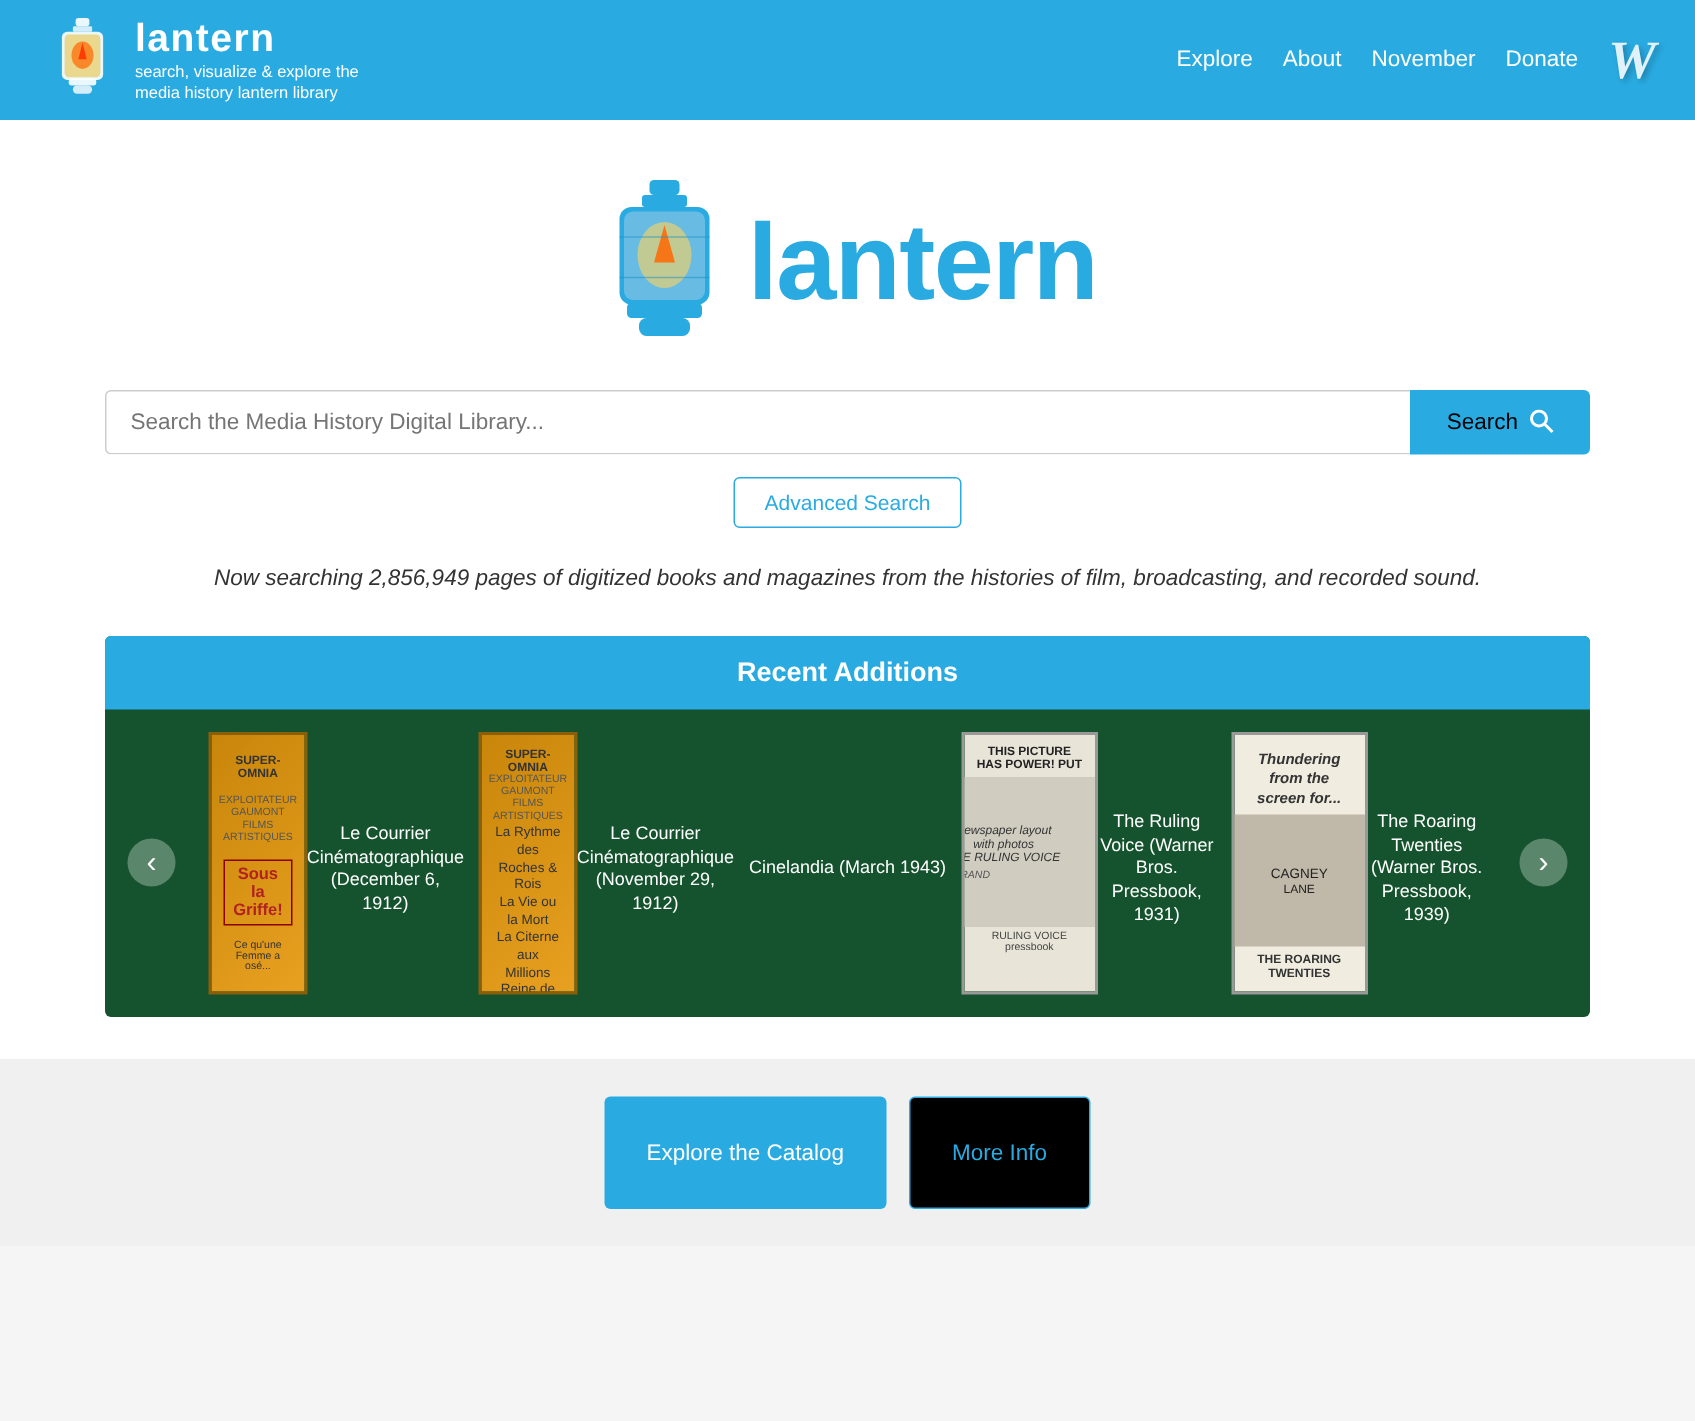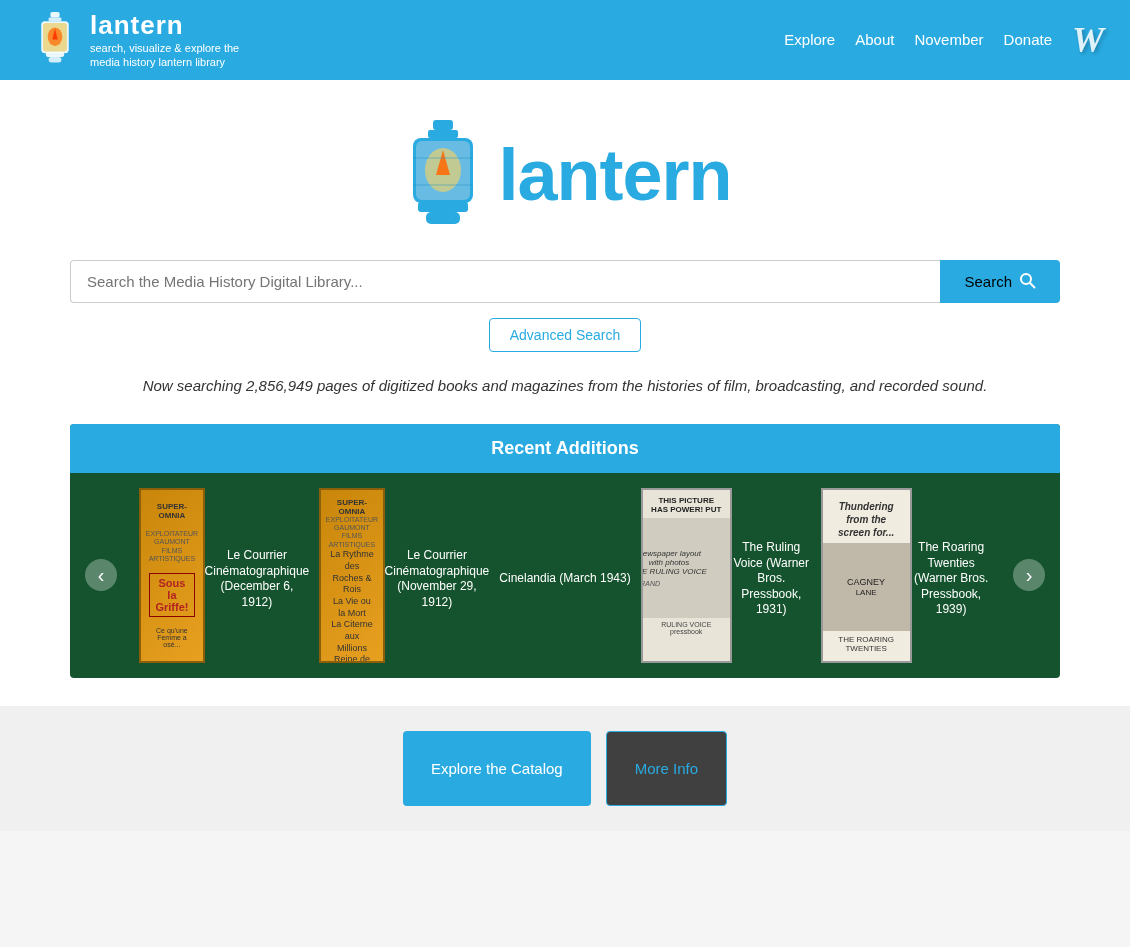--- a/index.html
+++ b/index.html
@@ -238,21 +238,21 @@
     .btn-primary {
       background: #29abe2;
       color: white;
       border: none;
       padding: 29px 28px;
       font-size: 15px;
       cursor: pointer;
       border-radius: 4px;
     }
     .btn-secondary {
-      background: #404040;
+      background: #000000;
       color: #29abe2;
       border: 1px solid #29abe2;
       padding: 12px 28px;
       font-size: 15px;
       cursor: pointer;
       border-radius: 4px;
     }
 
     
     .w-logo {
@@ -388,21 +388,21 @@
           <div class="carousel-item-label">The Ruling Voice (Warner<br>Bros. Pressbook, 1931)</div>
         </div>
 
         <div class="carousel-item">
           <div class="book-cover book-cover-5">
             <div class="book-cover-inner" style="background:#f0ece0;justify-content:flex-start;padding-top:10px;">
               <div style="font-size:10px;font-style:italic;color:#333;text-align:center;line-height:1.3;font-weight:bold;">Thundering<br>from the screen for...</div>
               <div style="width:130px;height:97px;background:#c0b8a8;display:flex;align-items:center;justify-content:center;margin-top:4px;">
                 <div style="font-size:9px;color:#222;text-align:center;">CAGNEY<br><span style="font-size:8px;">LANE</span></div>
               </div>
-              <div style="font-size:8px;font-weight:normal;color:#333;margin-top:4px;">THE ROARING<br>TWENTIES</div>
+              <div style="font-size:8px;font-weight:bold;color:#333;margin-top:4px;">THE ROARING<br>TWENTIES</div>
             </div>
           </div>
           <div class="carousel-item-label">The Roaring Twenties<br>(Warner Bros. Pressbook,<br>1939)</div>
         </div>
 
       </div>
 
       <button class="carousel-next">›</button>
     </div>
   </div>

